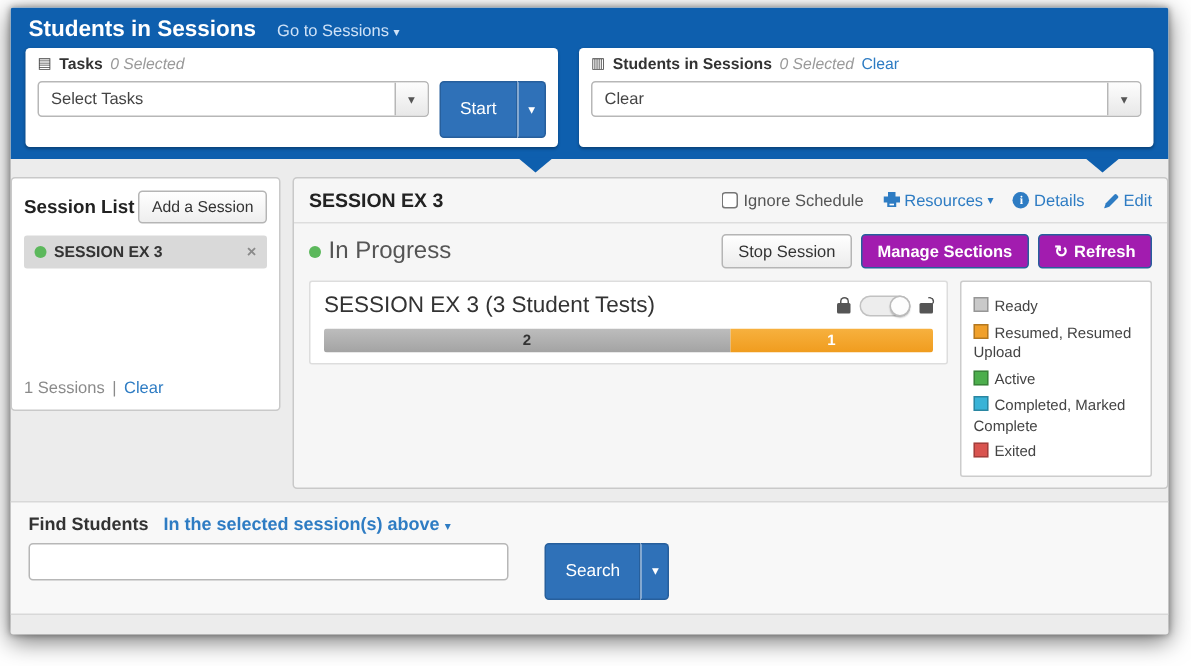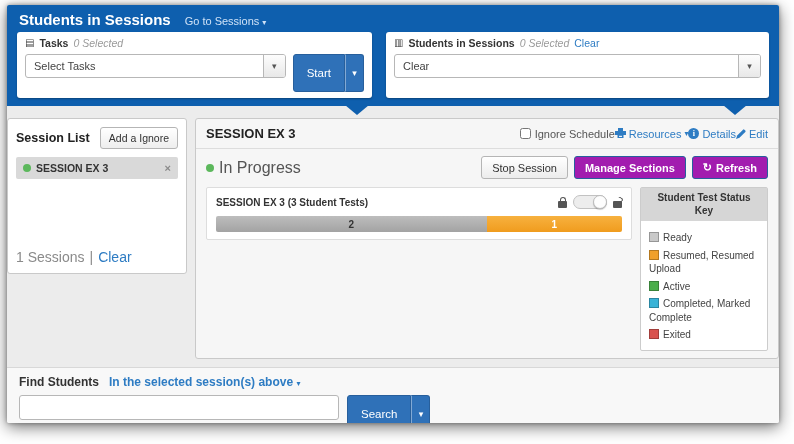--- a/index.html
+++ b/index.html
@@ -46,41 +46,41 @@
   
   .slist { flex:0 0 180px; height:156px; display:flex; flex-direction:column; padding:8px; }
   .slist-head { display:flex; justify-content:space-between; align-items:center; }
   .slist-title { font-size:12.5px; font-weight:bold; color:#222; }
   .btn { background:linear-gradient(#fff,#eee); border:1px solid #b5b5b5; border-radius:3px; font-size:10.5px;
          color:#333; padding:4px 8px; cursor:pointer; display:inline-flex; align-items:center; gap:4px; }
   .slist-item { margin-top:8px; background:#d9d9d9; border-radius:2px; padding:5px 7px; font-size:10.5px; font-weight:bold;
                 color:#333; display:flex; align-items:center; gap:5px; cursor:pointer; }
   .dot { width:8px; height:8px; border-radius:50%; background:#5cb85c; flex:0 0 auto; display:inline-block; }
   .slist-x { margin-left:auto; color:#8a8a8a; font-size:11px; cursor:pointer; }
-  .slist-foot { margin-top:auto; font-size:14px; color:#8a8a8a; display:flex; gap:5px; }
+  .slist-foot { margin-top:auto; font-size:11px; color:#8a8a8a; display:flex; gap:5px; }
 
   
   .sdetail { flex:1; display:flex; flex-direction:column; background:#f6f6f6; min-width:0; }
   .sd-head { display:flex; justify-content:space-between; align-items:center; padding:7px 10px; border-bottom:1px solid #ddd; }
   .sd-title { font-size:13px; font-weight:bold; color:#222; }
-  .sd-actions { display:flex; align-items:center; font-size:11px; }
+  .sd-actions { display:flex; align-items:center; gap:13px; font-size:11px; }
   .chk-lab { display:flex; align-items:center; gap:4px; color:#555; }
   .sd-actions .link { display:flex; align-items:center; gap:3px; }
   .sd-body { flex:1; padding:7px 10px; display:flex; flex-direction:column; }
   .sd-status { display:flex; justify-content:space-between; align-items:center; }
   .status-lab { display:flex; align-items:center; gap:5px; font-size:16px; color:#555; }
   .sd-btns { display:flex; gap:6px; }
   .btn-blue { background:#a21caf; border:1px solid #275f9c; color:#fff; font-size:11px; font-weight:bold;
               padding:4px 10px; border-radius:3px; cursor:pointer; display:inline-flex; align-items:center; gap:4px; }
   .btn-def { background:linear-gradient(#fff,#ececec); border:1px solid #b5b5b5; color:#333; font-size:11px;
              padding:4px 10px; border-radius:3px; cursor:pointer; }
   .sd-main { display:flex; gap:8px; margin-top:8px; align-items:flex-start; }
   .scard { flex:1; background:#fff; border:1px solid #ddd; border-radius:2px; padding:7px 9px; }
   .scard-top { display:flex; justify-content:space-between; align-items:center; }
-  .scard-title { font-size:10px; font-weight:bold; color:#333; }
+  .scard-title { font-size:15px; font-weight:normal; color:#333; }
   .lockrow { display:flex; align-items:center; gap:6px; }
   .lock { width:9px; height:7px; background:#555; border-radius:1px; position:relative; margin-top:4px; }
   .lock:before { content:""; position:absolute; top:-4px; left:1.5px; width:4px; height:4px;
                  border:1.5px solid #555; border-bottom:none; border-radius:3px 3px 0 0; }
   .lock.open:before { left:4px; transform:rotate(25deg); border-left-color:transparent; }
   .toggle { width:34px; height:14px; background:#ededed; border:1px solid #c2c2c2; border-radius:8px; position:relative; cursor:pointer; }
   .toggle .knob { position:absolute; right:-1px; top:-1px; width:14px; height:14px; background:#fdfdfd;
                   border:1px solid #bbb; border-radius:50%; box-shadow:0 1px 1px rgba(0,0,0,.2); }
   .pbar { display:flex; height:16px; margin-top:7px; border-radius:2px; overflow:hidden; }
   .pseg { display:flex; align-items:center; justify-content:center; font-size:10px; font-weight:bold; }
@@ -91,21 +91,21 @@
   .skey-head { background:#d6d6d6; font-weight:bold; text-align:center; padding:4px 6px; line-height:1.25; color:#333; }
   .skey-body { padding:6px 8px 8px; }
   .skey-item { margin-top:4px; line-height:1.35; }
   .swatch { display:inline-block; width:10px; height:10px; border:1px solid rgba(0,0,0,.25); vertical-align:-1px; margin-right:4px; }
 
   
   .find { background:#f8f8f8; border-top:1px solid #d8d8d8; border-bottom:1px solid #d8d8d8; padding:7px 12px 9px; flex:0 0 auto; }
   .find-top { display:flex; align-items:center; gap:10px; font-size:12px; }
   .find-lab { font-weight:bold; color:#333; }
   .find-scope { font-weight:bold; }
-  .find-row { display:flex; gap:8px; margin-top:6px; }
+  .find-row { display:flex; gap:24px; margin-top:6px; }
   .find-input { width:320px; height:25px; border:1px solid #b7b7b7; border-radius:3px; padding:0 8px; font-size:11px;
                 font-family:inherit; color:#333; background:#fff; }
   .find-input::placeholder { color:#aaa; }
 
   
   .sec3 { flex:1; padding:8px 10px 0; display:flex; gap:8px; overflow:hidden; }
 
   .results { flex:1; display:flex; flex-direction:column; min-width:0; }
   .caret { font-size:8px; }
   .info-badge { display:inline-flex; align-items:center; justify-content:center; width:11px; height:11px;
@@ -163,21 +163,21 @@
     <div class="ptr ptr-left"></div>
     <div class="ptr ptr-right"></div>
   </div>
 
   <div class="content">
 
     <div class="sec1">
       <div class="pane slist">
         <div class="slist-head">
           <span class="slist-title">Session List</span>
-          <button class="btn">Add a Ignore</button>
+          <button class="btn">Add a Session</button>
         </div>
         <div class="slist-item">
           <span class="dot"></span>
           <span>SESSION EX 3</span>
           <span class="slist-x">×</span>
         </div>
         <div class="slist-foot">
           <span>1 Sessions</span>
           <span>|</span>
           <span class="link">Clear</span>
@@ -238,21 +238,20 @@
                     </span>
                   <span class="lock open"></span>
                 </span>
               </div>
               <div class="pbar">
                 <div class="pseg pseg-gray">2</div>
                 <div class="pseg pseg-orange">1</div>
               </div>
             </div>
             <div class="skey">
-              <div class="skey-head">Student Test Status Key</div>
               <div class="skey-body">
                 <div class="skey-item"><span class="swatch" style="background: rgb(201, 201, 201);"></span><span>Ready</span></div>
                 <div class="skey-item"><span class="swatch" style="background: rgb(240, 160, 42);"></span><span>Resumed, Resumed Upload</span></div>
                 <div class="skey-item"><span class="swatch" style="background: rgb(76, 174, 76);"></span><span>Active</span></div>
                 <div class="skey-item"><span class="swatch" style="background: rgb(57, 179, 215);"></span><span>Completed, Marked Complete</span></div>
                 <div class="skey-item"><span class="swatch" style="background: rgb(217, 83, 79);"></span><span>Exited</span></div>
               </div>
             </div>
           </div>
         </div>

